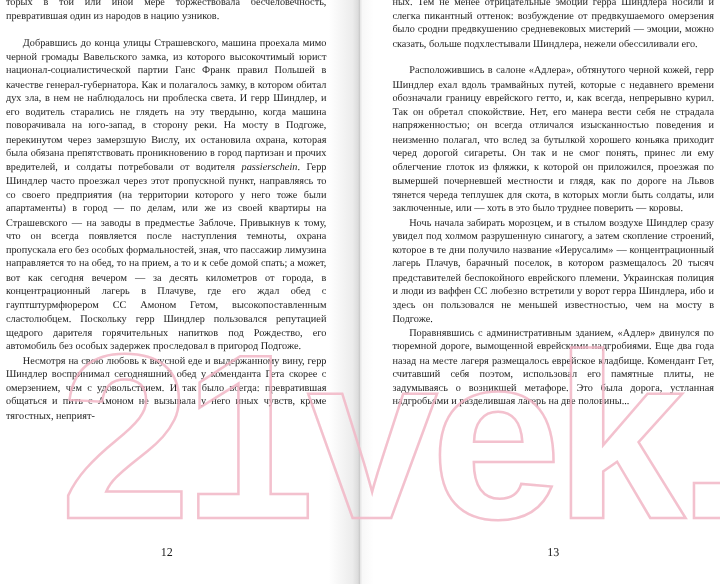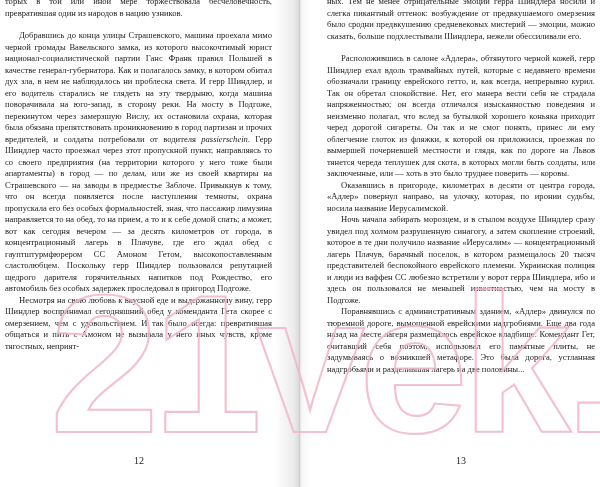--- a/index.html
+++ b/index.html
@@ -142,21 +142,20 @@
     <p>Несмотря на свою любовь к вкусной еде и выдержанному вину, герр Шиндлер воспринимал сегодняшний обед у коменданта Гета скорее с омерзением, чем с удовольствием. И так было всегда: превратившая общаться и пить с Амоном не вызывала у него иных чувств, кроме тягостных, неприят-</p>
   </div>
 
   <div class="folio left">12</div>
 
   <div class="column right">
     <p class="cont">ных. Тем не менее отрицательные эмоции герра Шиндлера носили и слегка пикантный оттенок: возбуждение от предвкушаемого омерзения было сродни предвкушению средневековых мистерий — эмоции, можно сказать, больше подхлестывали Шиндлера, нежели обессиливали его.</p>
 
     <p class="gap-before">Расположившись в салоне «Адлера», обтянутого черной кожей, герр Шиндлер ехал вдоль трамвайных путей, которые с недавнего времени обозначали границу еврейского гетто, и, как всегда, непрерывно курил. Так он обретал спокойствие. Нет, его манера вести себя не страдала напряженностью; он всегда отличался изысканностью поведения и неизменно полагал, что вслед за бутылкой хорошего коньяка приходит черед дорогой сигареты. Он так и не смог понять, принес ли ему облегчение глоток из фляжки, к которой он приложился, проезжая по вымершей почерневшей местности и глядя, как по дороге на Львов тянется череда теплушек для скота, в которых могли быть солдаты, или заключенные, или — хоть в это было труднее поверить — коровы.</p>
 
-    <p>Оказавшись в пригороде, километрах в десяти от центра города, «Адлер» повернул направо, на улочку, которая, по иронии судьбы, носила название Иерусалимской.</p>
 
     <p>Ночь начала забирать морозцем, и в стылом воздухе Шиндлер сразу увидел под холмом разрушенную синагогу, а затем скопление строений, которое в те дни получило название «Иерусалим» — концентрационный лагерь Плачув, барачный поселок, в котором размещалось 20 тысяч представителей беспокойного еврейского племени. Украинская полиция и люди из ваффен СС любезно встретили у ворот герра Шиндлера, ибо и здесь он пользовался не меньшей известностью, чем на мосту в Подгоже.</p>
 
     <p>Поравнявшись с административным зданием, «Адлер» двинулся по тюремной дороге, вымощенной еврейскими надгробиями. Еще два года назад на месте лагеря размещалось еврейское кладбище. Комендант Гет, считавший себя поэтом, использовал его памятные плиты, не задумываясь о возникшей метафоре. Это была дорога, устланная надгробьями и разделившая лагерь на две половины...</p>
   </div>
 
   <div class="folio right">13</div>
 
   <div class="watermark">
     <svg viewBox="0 0 612 260" preserveAspectRatio="none" aria-hidden="true">

